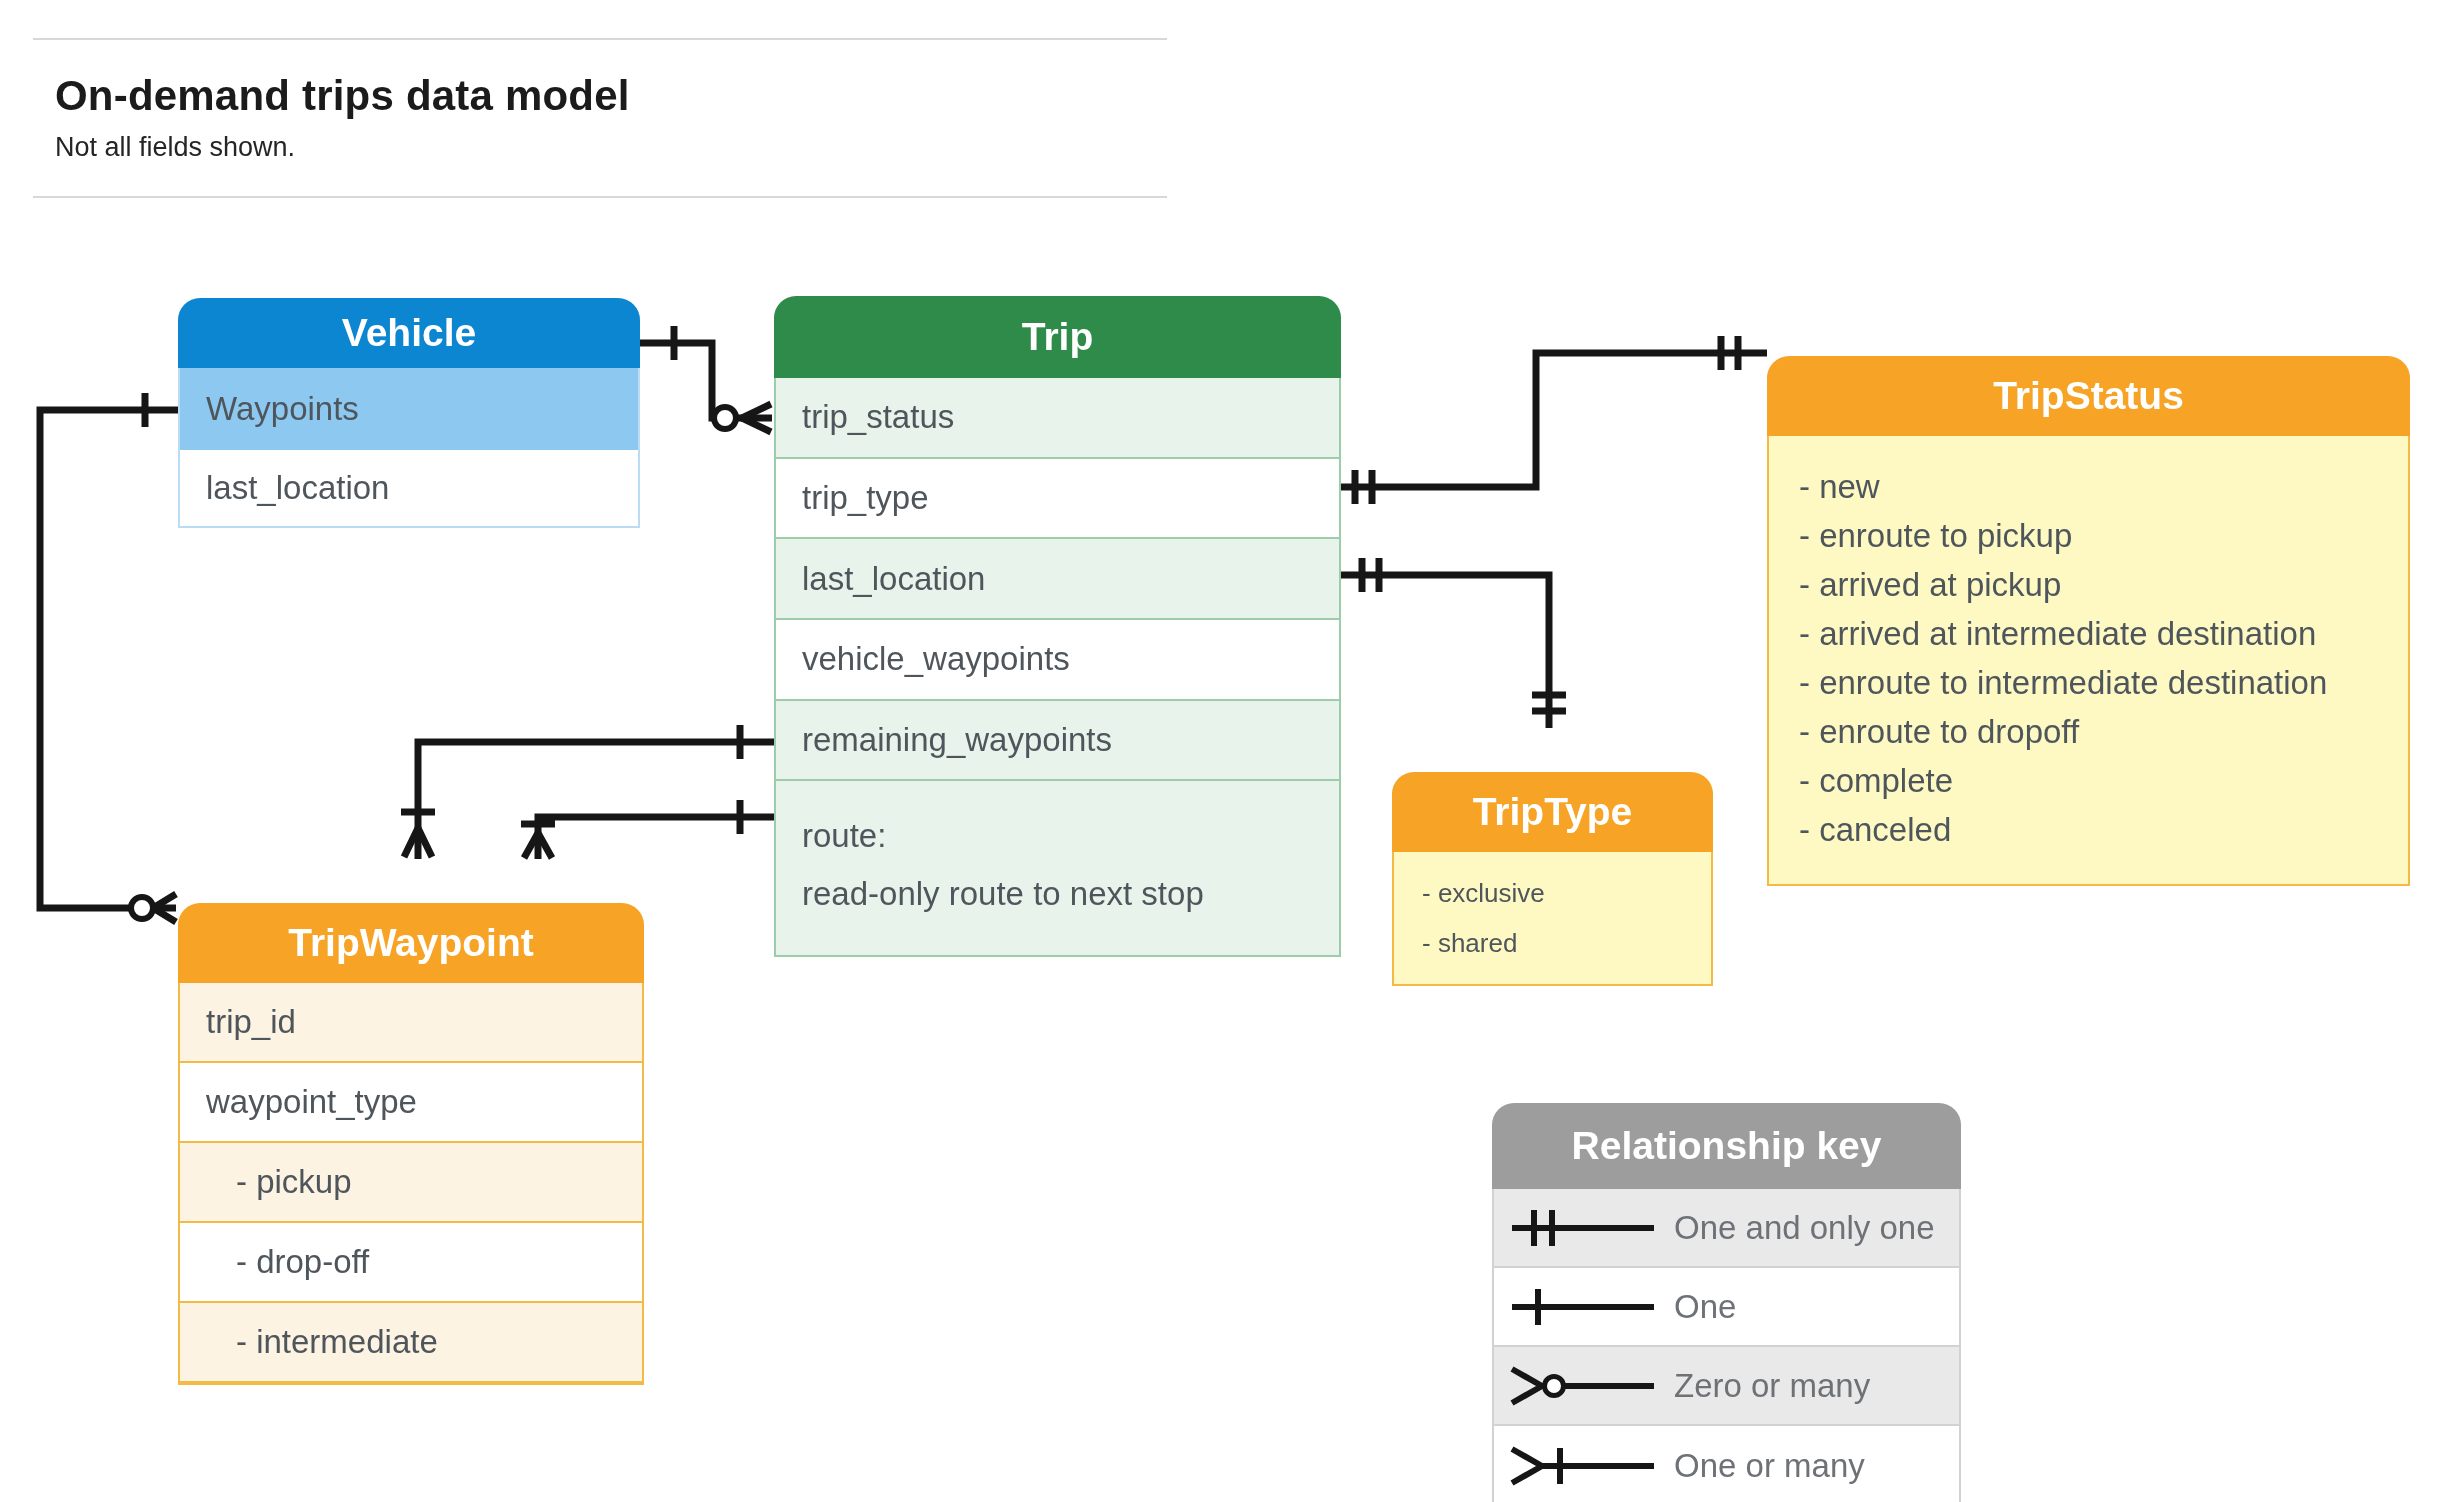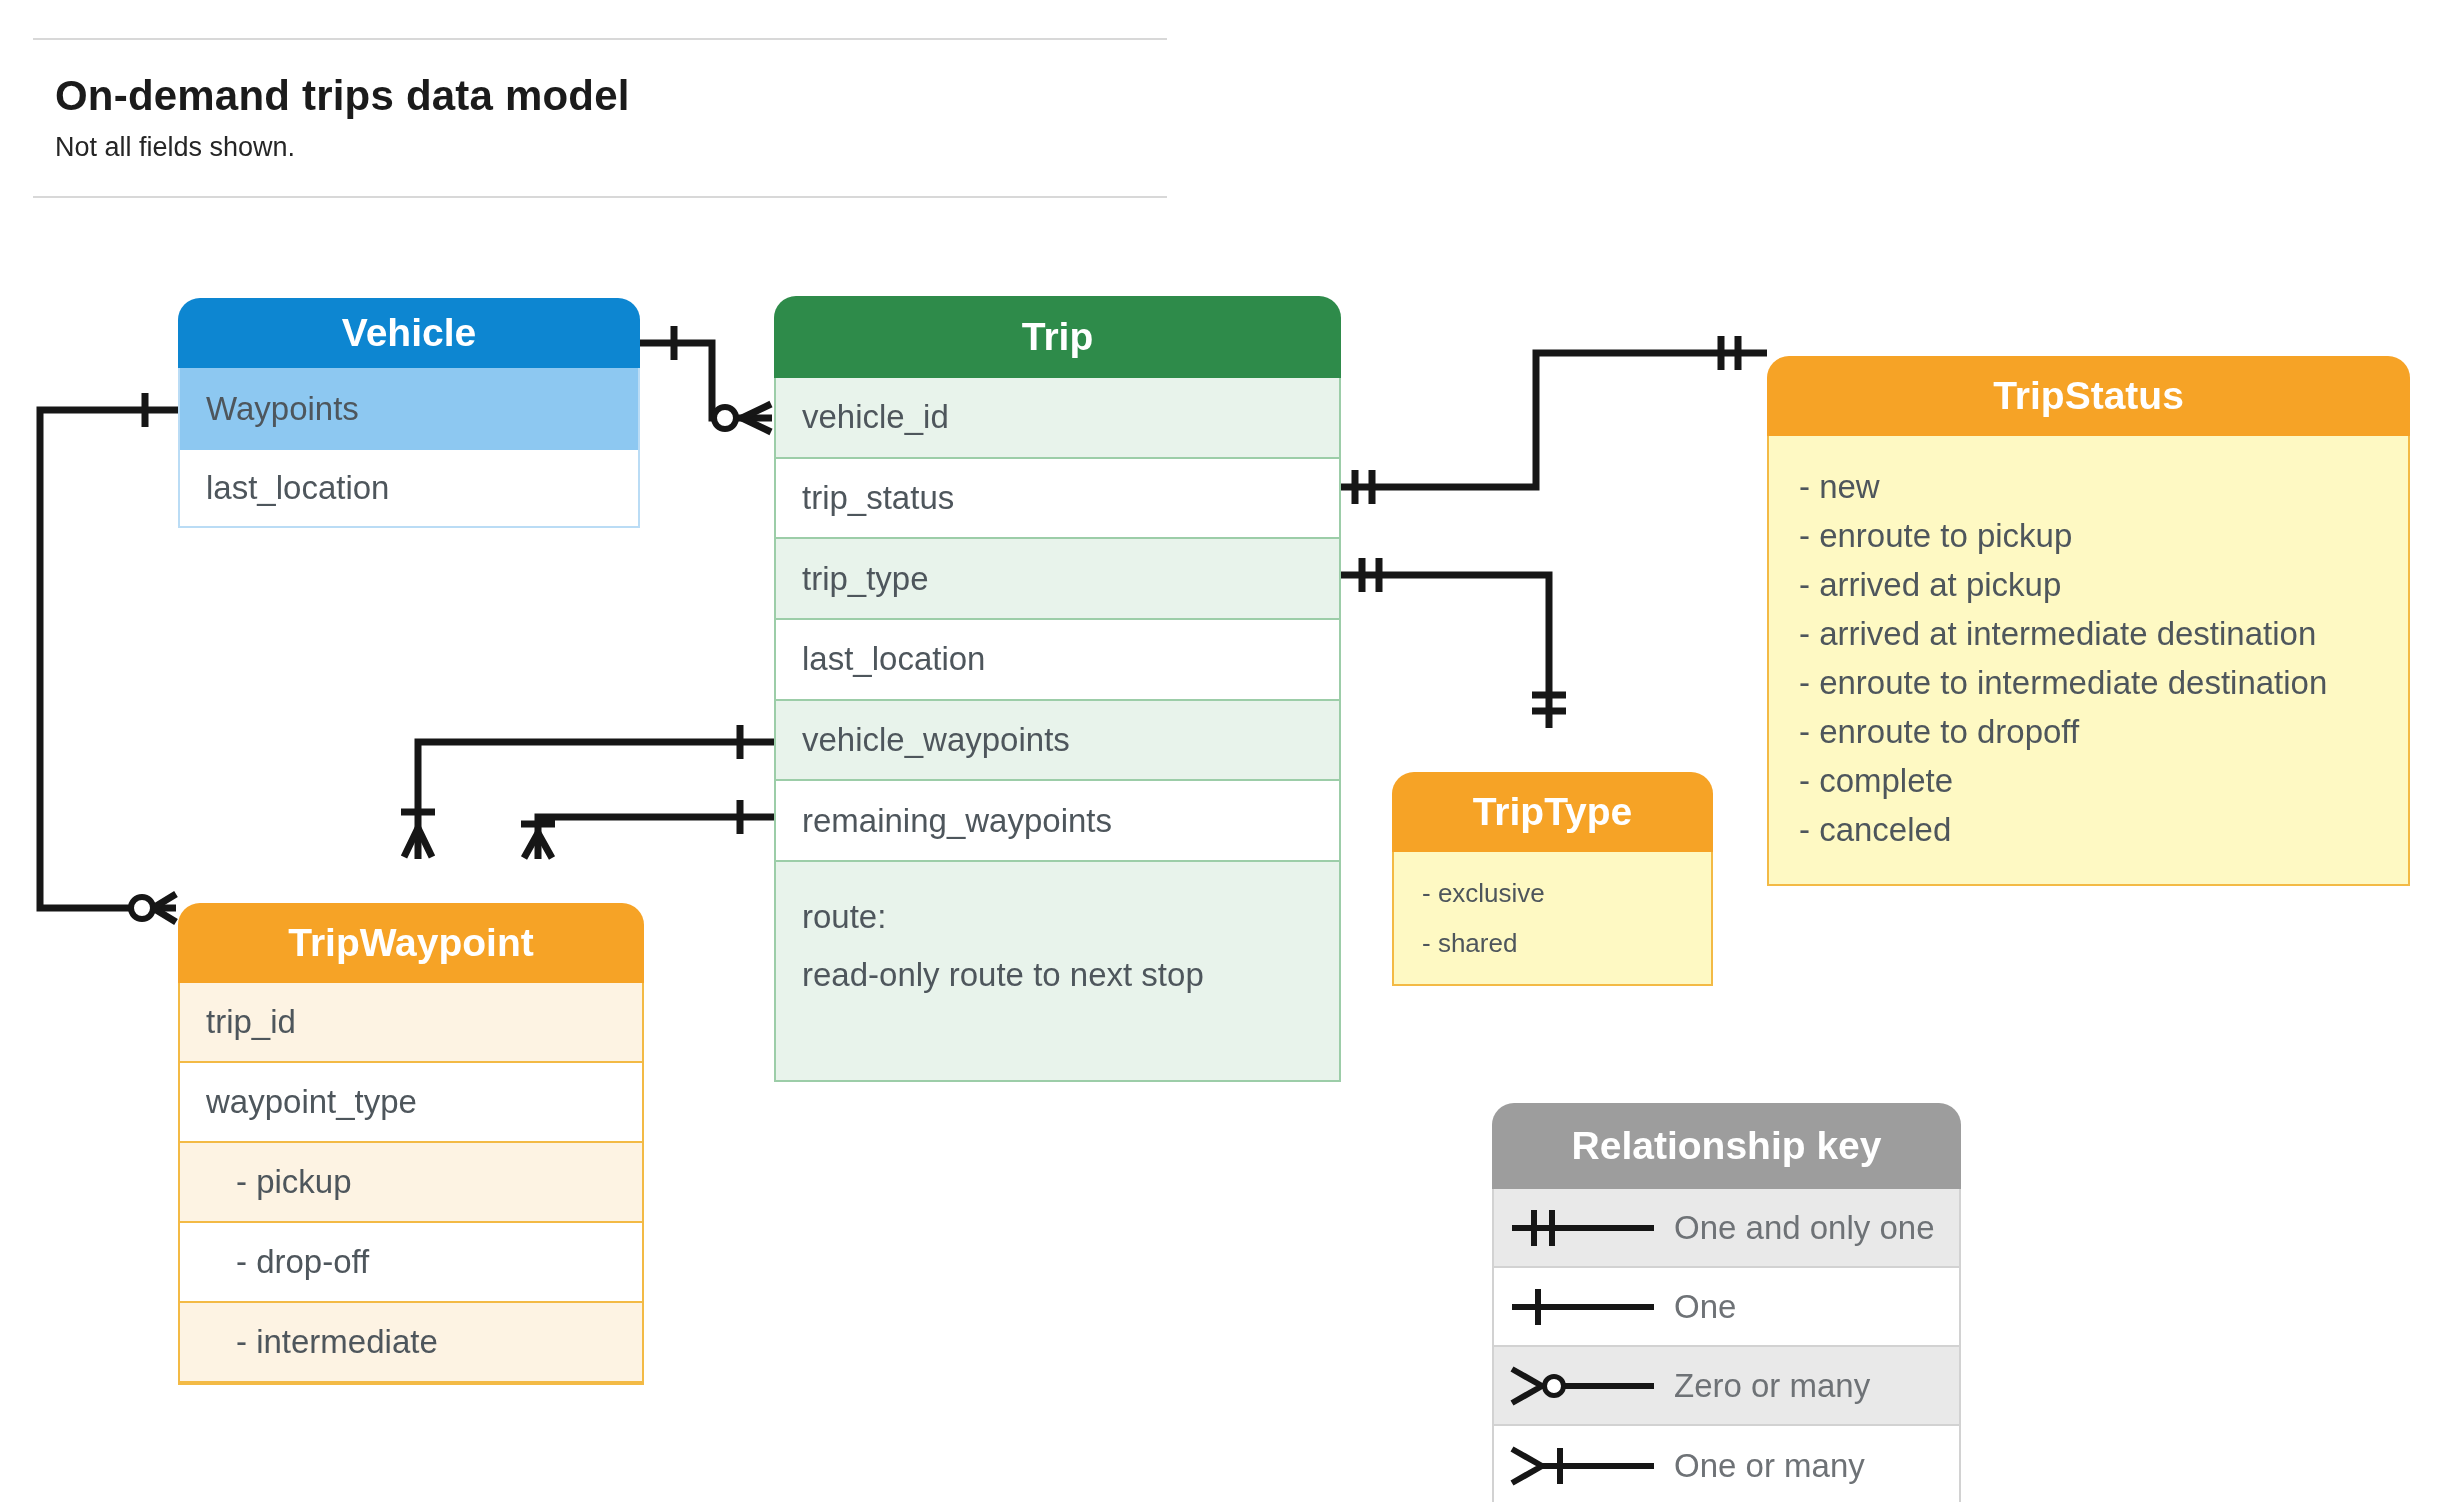--- a/index.html
+++ b/index.html
@@ -26,21 +26,21 @@
   .vehicle .row1 { height:82px; background:#8dc8f1; }
   .vehicle .row2 { height:76px; background:#ffffff; }
 
   
   .trip { left:774px; top:296px; width:567px; }
   .trip .e-header { height:82px; background:#2e8b4a; }
   .trip .e-body { border:2px solid #9ccda8; border-top:none; }
   .trip .row { height:80.7px; border-bottom:2px solid #9ccda8; }
   .trip .row:nth-child(odd) { background:#e8f3eb; }
   .trip .row:nth-child(even) { background:#ffffff; }
-  .trip .route-row { height:218px; background:#e8f3eb; padding:26px 0 0 26px;
+  .trip .route-row { height:174px; background:#e8f3eb; padding:26px 0 0 26px;
     font-size:33px; color:#4e565c; }
   .trip .route-row div { line-height:58px; }
 
   
   .orange .e-header { background:#f6a326;margin-top:44px; }
   .orange .e-body { background:#fef9c3; border:2px solid #f3ba45; border-top:none; }
 
   .tripstatus { left:1767px; top:312px; width:643px; }
   .tripstatus .e-header { height:80px; }
   .tripstatus .e-body { height:450px; padding:26px 0 0 30px; }
@@ -85,21 +85,20 @@
   <div class="e-header">Vehicle</div>
   <div class="e-body">
     <div class="row row1">Waypoints</div>
     <div class="row row2">last_location</div>
   </div>
 </div>
 
 <div class="entity trip">
   <div class="e-header">Trip</div>
   <div class="e-body">
-    <div class="row">vehicle_id</div>
     <div class="row">trip_status</div>
     <div class="row">trip_type</div>
     <div class="row">last_location</div>
     <div class="row">vehicle_waypoints</div>
     <div class="row">remaining_waypoints</div>
     <div class="route-row">
       <div>route:</div>
       <div>read-only route to next stop</div>
     </div>
   </div>

